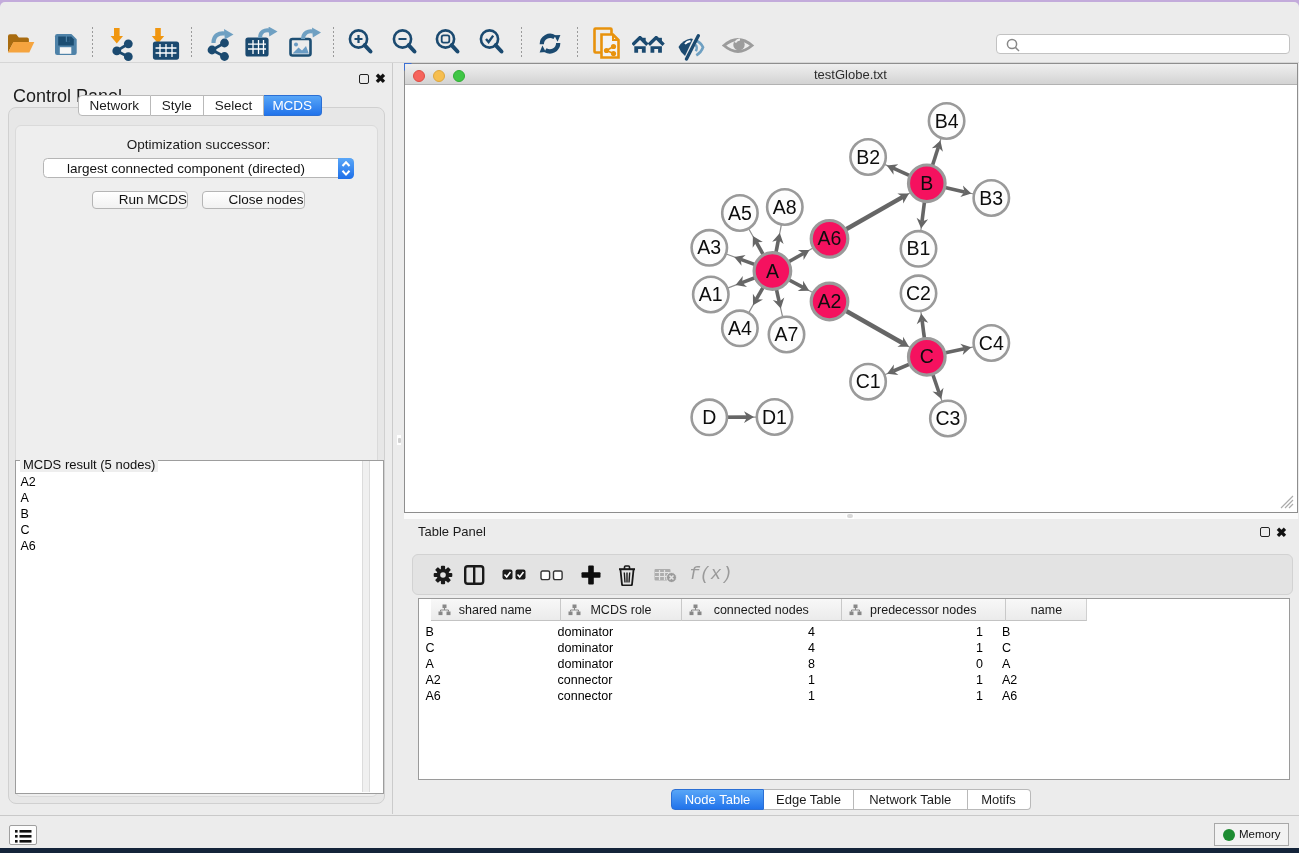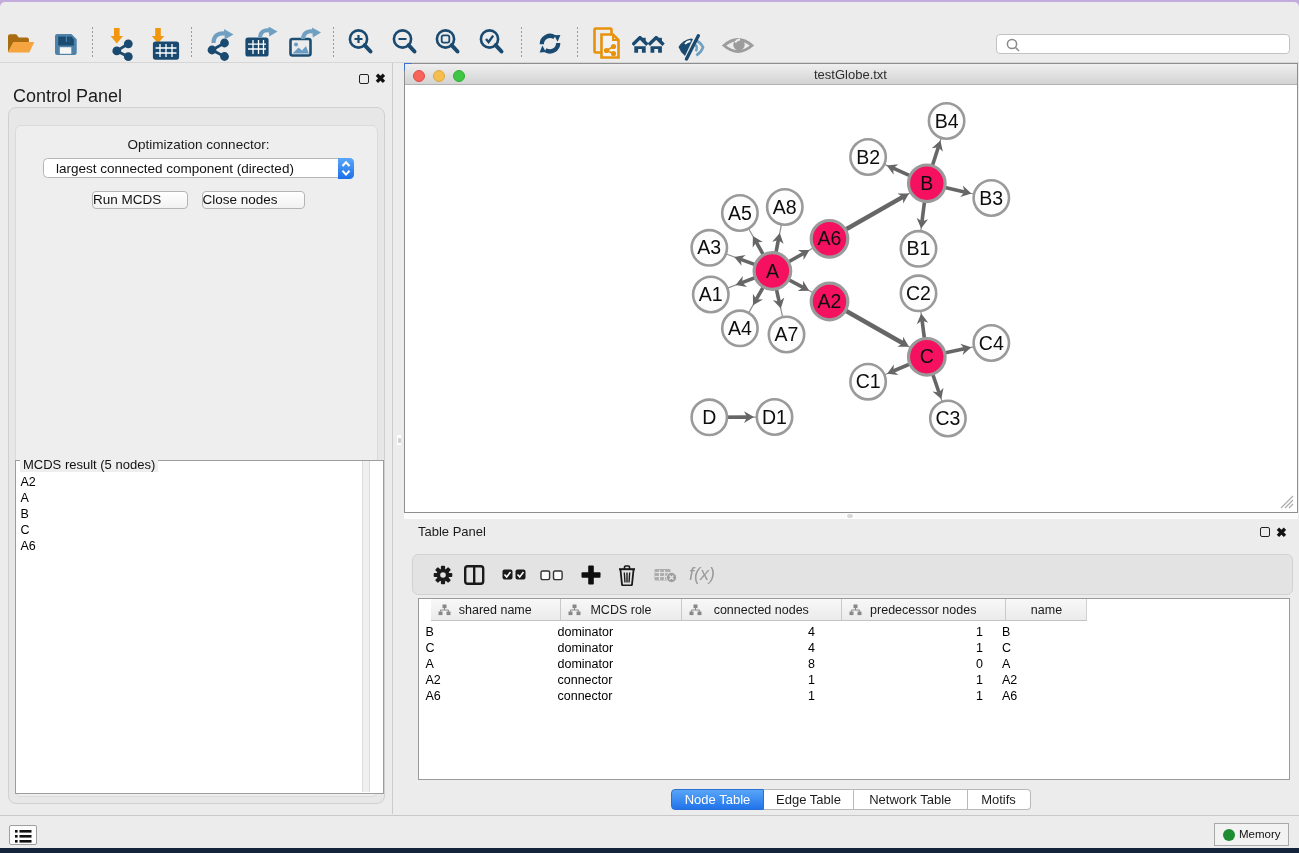--- a/index.html
+++ b/index.html
@@ -16,23 +16,23 @@
 #cptitle{position:absolute;left:13px;top:84px;font-size:18px;color:#1c1c1c}
 .winbtn{position:absolute;font-size:12px;color:#111}
 .sqbtn{position:absolute;width:10px;height:10px;border:1.6px solid #222;border-radius:2px}
 #tabs{position:absolute;left:78px;top:93px;height:21px;display:flex;z-index:5}
 .tab{height:21px;line-height:20px;background:#fff;border:1px solid #b9b9b9;border-left:none;font-size:13.5px;color:#1c1c1c;text-align:center}
 .tab:first-child{border-left:1px solid #b9b9b9;border-radius:4px 0 0 4px}
 .tab.blue{background:linear-gradient(#58a6f7,#2173eb);color:#fff;border-color:#2b6fd4;border-radius:0 4px 4px 0}
 #panelbox{position:absolute;left:8px;top:105px;width:377px;height:697px;background:#e7e7e7;border:1px solid #d0d0d0;border-radius:8px}
 #innerbox{position:absolute;left:6px;top:17px;width:363px;height:672px;background:#eeeeee;border:1px solid #dadada;border-radius:6px}
 #optlabel{position:absolute;left:2px;top:11px;width:100%;text-align:center;font-size:13.5px;color:#1a1a1a}
-#dropdown{position:absolute;left:27px;top:32px;width:311px;height:20px;background:#fff;border:1px solid #b5b5b5;border-radius:4.5px;font-size:13.5px;color:#111;line-height:19px;padding-left:12px}
+#dropdown{position:absolute;left:27px;top:32px;width:311px;height:20px;background:#fff;border:1px solid #b5b5b5;border-radius:4.5px;font-size:13.5px;color:#111;line-height:19px;padding-left:23px}
 #stepper{position:absolute;right:-1px;top:-1px;width:16px;height:21px;background:linear-gradient(#5aa7f8,#1d6fe9);border-radius:0 4.5px 4.5px 0}
-.btn{position:absolute;height:18px;background:linear-gradient(#ffffff,#f1f1f1);border:1px solid #b5b5b5;border-radius:4px;font-size:13.5px;color:#111;text-align:left;line-height:16px}
+.btn{position:absolute;height:18px;background:linear-gradient(#ffffff,#f1f1f1);border:1px solid #b5b5b5;border-radius:4px;font-size:13.5px;color:#111;text-align:right;line-height:16px}
 #mcdsbox{position:absolute;left:-1px;top:333.5px;width:368.5px;height:334px;border:1px solid #9d9d9d;background:#fff}
 #mcdsleg{position:absolute;left:4px;top:330.5px;height:15px;background:#eeeeee;padding:0 3px;font-size:13px;color:#111;line-height:15px;z-index:2}
 #mcdslist{position:absolute;left:4.5px;top:13.5px;font-size:12.5px;color:#000;line-height:16px}
 #mcdsscroll{position:absolute;left:345.5px;top:0.5px;width:8.5px;height:331px;background:#f0f0f0;border-left:1px solid #dcdcdc;border-right:1px solid #dcdcdc}
 
 #gwin{position:absolute;left:403.5px;top:61px;width:894px;height:450px;background:#fff;border:1px solid #8e8e8e}
 #gtitle{position:absolute;left:0;top:0;width:100%;height:21px;background:linear-gradient(#efefef,#d3d3d3);border-bottom:1px solid #b2b2b2}
 .light2{position:absolute;top:5.5px;width:12.5px;height:12.5px;border-radius:50%}
 #gtitletext{position:absolute;top:3px;width:100%;text-align:center;font-size:13px;color:#2d2d2d}
 
@@ -175,23 +175,29 @@
         <svg width="20" height="18" style="position:absolute;left:7px;top:1px">
           <circle cx="8" cy="8" r="4.6" fill="none" stroke="#888" stroke-width="1.5"></circle>
           <line x1="11.4" y1="11.4" x2="15" y2="15" stroke="#888" stroke-width="1.5"></line>
         </svg>
       </div>
 </div>
 <div class="abs" style="left:391.5px;top:61px;width:1px;height:751px;background:#cbcbcb"></div>
 <div id="cptitle">Control Panel</div>
 <div class="sqbtn" style="left:359px;top:71.5px"></div>
 <div class="winbtn" style="left:375px;top:69px;font-weight:bold;font-size:13px">✖</div>
+<div id="tabs">
+  <div class="tab" style="width:72.5px">Network</div>
+  <div class="tab" style="width:53.5px">Style</div>
+  <div class="tab" style="width:60px">Select</div>
+  <div class="tab blue" style="width:57.5px">MCDS</div>
+</div>
 <div id="panelbox">
   <div id="innerbox">
-    <div id="optlabel">Optimization connector:</div>
+    <div id="optlabel">Optimization successor:</div>
     <div id="dropdown">largest connected component (directed)
       <div id="stepper"><svg width="16" height="21">
               <path d="M4.5 8 L8 4.2 L11.5 8" stroke="#fff" stroke-width="2" fill="none"></path>
               <path d="M4.5 12.8 L8 16.6 L11.5 12.8" stroke="#fff" stroke-width="2" fill="none"></path>
             </svg></div>
     </div>
     <div class="btn" style="left:76px;top:65px;width:96px">Run MCDS</div>
     <div class="btn" style="left:185.5px;top:65px;width:103px">Close nodes</div>
     <div id="mcdsleg">MCDS result (5 nodes)</div>
     <div id="mcdsbox">
@@ -365,21 +371,21 @@
         <line x1="1" y1="4.2" x2="17" y2="4.2" stroke="#1a1a1a" stroke-width="2"></line>
         <path d="M6.5 4 V2 Q6.5 1 7.5 1 H10.5 Q11.5 1 11.5 2 V4" fill="none" stroke="#1a1a1a" stroke-width="1.6"></path>
         <path d="M6.3 7.5 L7 17.5 M9 7.5 V17.5 M11.7 7.5 L11 17.5" stroke="#1a1a1a" stroke-width="1.4" fill="none"></path>
       </svg>
 <svg class="abs" style="left:241px;top:13.5px" width="24" height="15">
         <rect x="0.5" y="1" width="16" height="11.5" rx="1" fill="#adadad"></rect>
         <path d="M1 4.5 h15 M1 8.5 h15 M5.5 2 v10 M10.5 2 v10" stroke="#e3e3e3" stroke-width="1.2"></path>
         <circle cx="17.5" cy="9.5" r="5" fill="#9b9b9b" stroke="#e3e3e3" stroke-width="1"></circle>
         <path d="M15.5 7.5 l4 4 M19.5 7.5 l-4 4" stroke="#e3e3e3" stroke-width="1.6"></path>
       </svg>
-<div class="abs" style="left:276px;top:9px;font-family:Liberation Sans, sans-serif;font-style:italic;font-size:18px;color:#9a9a9a">f(x)</div>
+<div class="abs" style="left:276px;top:9px;font-family:Liberation Mono, monospace;font-style:italic;font-size:18px;color:#9a9a9a">f(x)</div>
     </div>
 <div id="ttable">
   <div id="thead">
     <div class="hcell" style="left:0;width:130.5px">
           <span class="hicon"><svg width="13" height="12" viewBox="0 0 13 12">
               <rect x="4.5" y="0.5" width="4" height="3.6" fill="#888"></rect>
               <rect x="0.5" y="7.5" width="4" height="3.6" fill="#888"></rect>
               <rect x="8.5" y="7.5" width="4" height="3.6" fill="#888"></rect>
               <path d="M6.5 4v2M2.5 7.5V6h8v1.5" stroke="#888" stroke-width="1" fill="none"></path>
             </svg></span>

